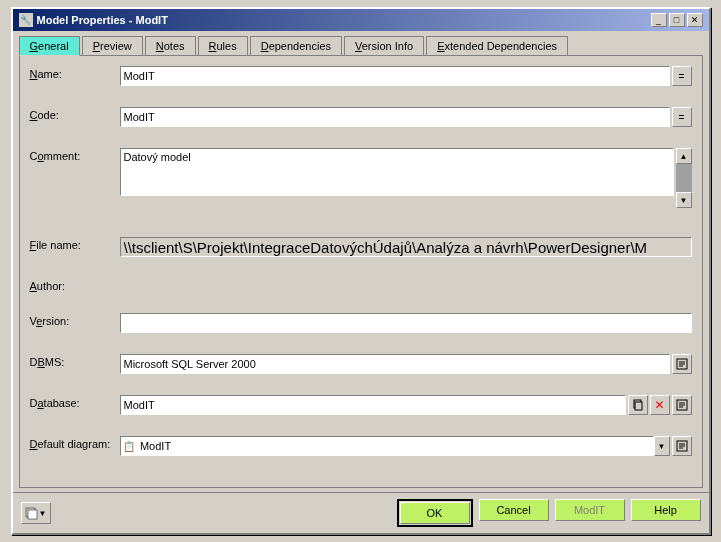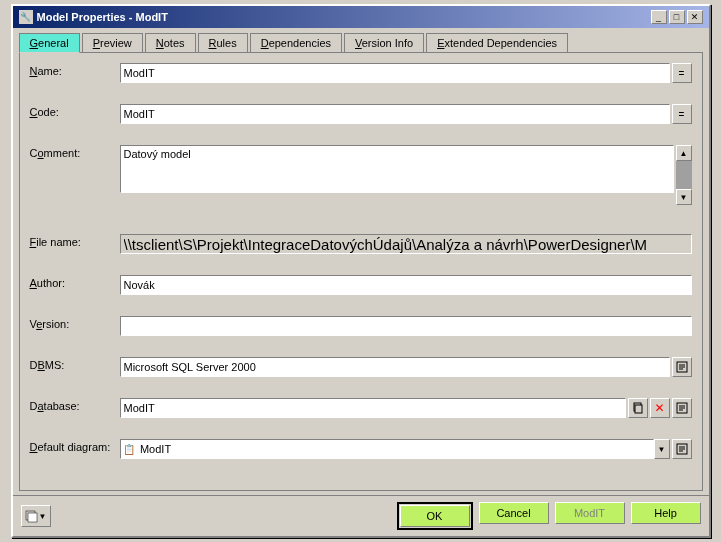--- a/index.html
+++ b/index.html
@@ -341,21 +341,20 @@
 
     <div class="separator"></div>
 
     <div class="form-row">
       <div class="form-label"><span class="underline">F</span>ile name:</div>
       <input class="file-input" type="text" value="\\tsclient\S\Projekt\IntegraceDatovýchÚdajů\Analýza a návrh\PowerDesigner\M" style="">
     </div>
 
     <div class="form-row">
       <div class="form-label"><span class="underline">A</span>uthor:</div>
-      <input class="form-input" type="text" value="Novák" style="">
     </div>
 
     <div class="form-row">
       <div class="form-label">V<span class="underline">e</span>rsion:</div>
       <input class="form-input" type="text" value="" style="">
     </div>
 
     <div class="form-row">
       <div class="form-label">D<span class="underline">B</span>MS:</div>
       <input class="form-input" type="text" value="Microsoft SQL Server 2000" style="">

